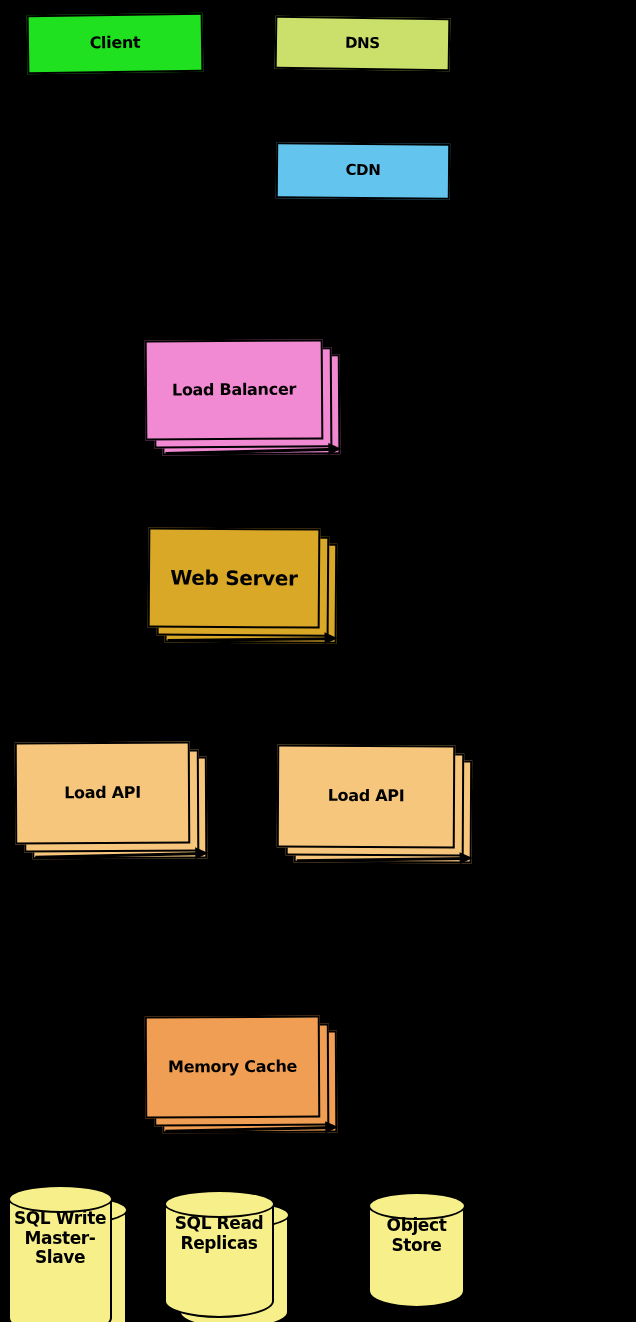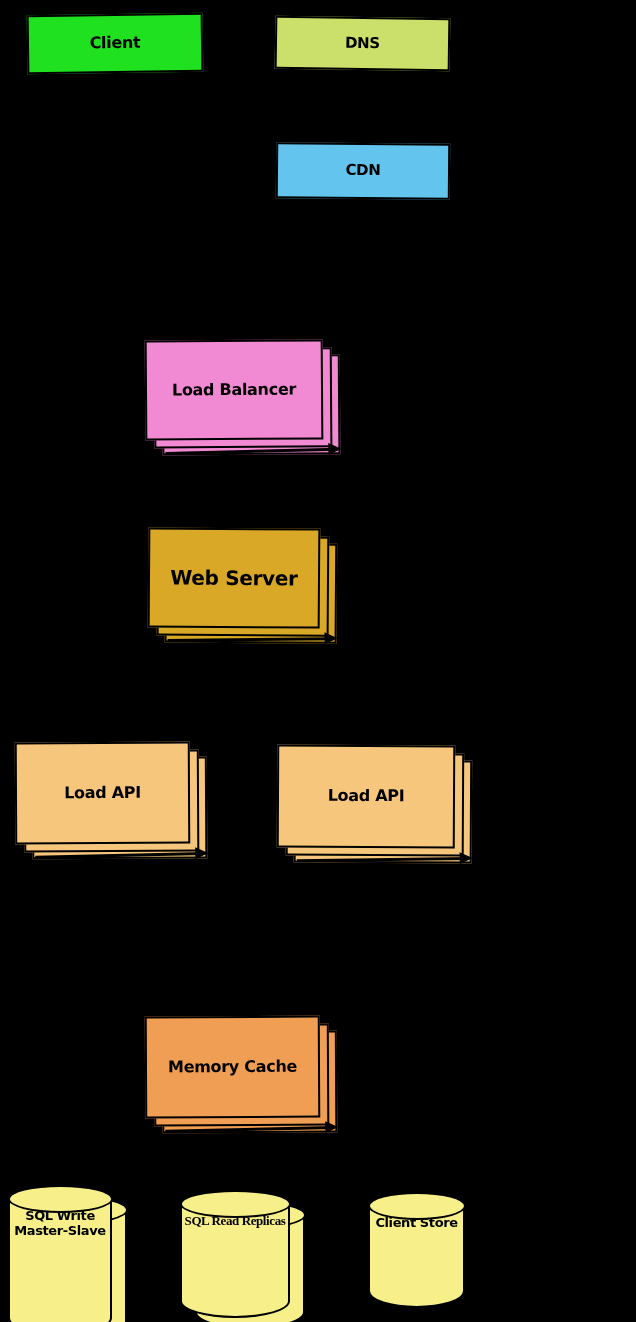--- a/index.html
+++ b/index.html
@@ -50,33 +50,33 @@
   }
   .cyl::before{
     content:"";position:absolute;top:-2.5px;left:-2.5px;right:-2.5px;height:28px;
     box-sizing:border-box;background:inherit;
     border:2.5px solid #000;border-radius:50%;
   }
   .cyl.back{transform:translate(15px,11px);}
   .cyl.front{z-index:1;display:flex;align-items:flex-start;justify-content:center;}
   .cyl .node-label{
     position:relative;z-index:2;width:100%;padding-top:22px;
-    font-size:13px;letter-spacing:-0.4px;
+    font-size:17px;letter-spacing:-0.4px;
   }
   
   #node-client     {left:27px;  top:14px;   width:176px; height:59px;  transform:rotate(-0.8deg);}
   #node-dns        {left:275px; top:17px;   width:175px; height:53px;  transform:rotate(0.8deg);}
   #node-cdn        {left:276px; top:143px;  width:174px; height:56px;  transform:rotate(0.5deg);}
   #node-load-balancer{left:145px;top:340px; width:178px; height:100px; transform:rotate(-0.4deg);}
   #node-web-server {left:148px; top:528px;  width:172px; height:100px; transform:rotate(0.4deg);}
   #node-write-api  {left:15px;  top:742px;  width:175px; height:102px; transform:rotate(-0.3deg);}
   #node-read-api   {left:277px; top:745px;  width:178px; height:103px; transform:rotate(0.3deg);}
   #node-memory-cache{left:145px;top:1016px;  width:175px; height:102px; transform:rotate(-0.3deg);}
   #node-sql-write  {left:8px;   top:1185px; width:104px; height:150px;}
-  #node-sql-read   {left:180px; top:1190px; width:110px; height:128px;font-family:Liberation Serif, serif;}
+  #node-sql-read   {left:164px; top:1190px; width:110px; height:128px;}
   #node-object-store{left:368px;top:1192px; width:97px;  height:116px;}
   
   .box .node-label{font-size:16px;}
   #node-dns .node-label,#node-cdn .node-label{font-size:15px;}
   #node-web-server .node-label{font-size:20px;}
 </style>
 </head>
 <body>
 
 <div>
@@ -147,17 +147,17 @@
 
   <div id="node-sql-read" class="cylwrap" style="--fill: #f7f08a;">
     <div class="cyl back"></div>
     <div class="cyl front">
       <span class="node-label">SQL Read Replicas</span>
     </div>
   </div>
 
   <div id="node-object-store" class="cylwrap" style="--fill: #f7f08a;">
     <div class="cyl front">
-      <span class="node-label">Client Store</span>
+      <span class="node-label">Object Store</span>
     </div>
   </div>
 
 </div>
 
 </body></html>

